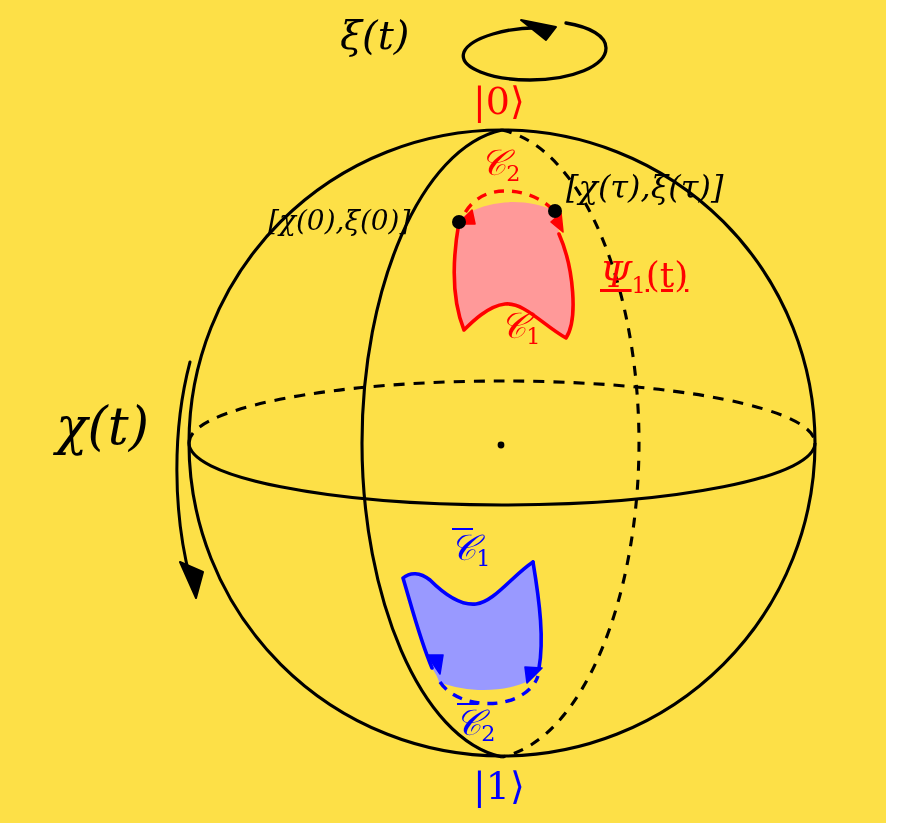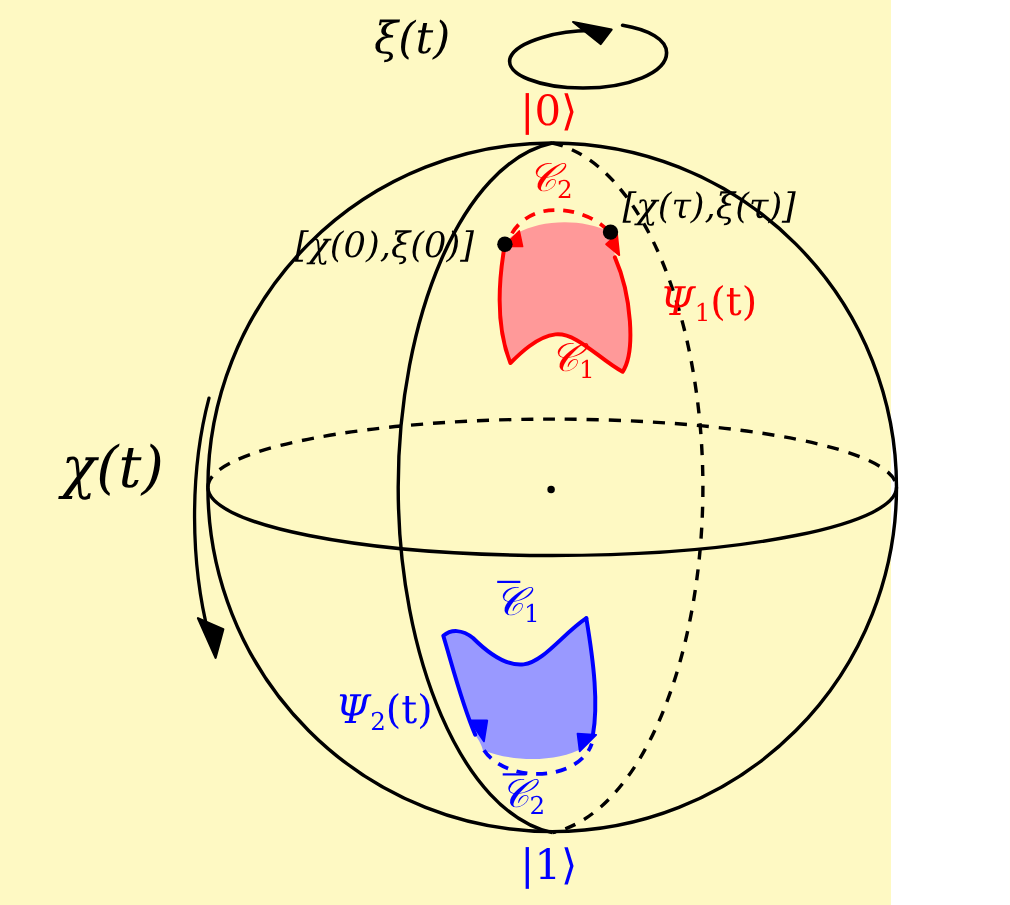--- a/index.html
+++ b/index.html
@@ -8,23 +8,23 @@
     background: #ffffff;
   }
   body {
     width: 918px;
     height: 823px;
     font-family: "DejaVu Serif", serif;
     overflow: hidden;
   }
   #figure-root {
     position: relative;
-    width: 810px;
+    width: 886px;
     height: 823px;
-    background: #fef9c3;
+    background: #fde047;
   }
   svg.diagram {
     position: absolute;
     left: 0;
     top: 0;
     width: 918px;
     height: 823px;
   }
   .lbl {
     position: absolute;
@@ -159,45 +159,42 @@
   </div>
 
   <div class="lbl" style="left:473px; top:767px; font-size:38px; color:#0000FF;">
     <span class="ket">|1⟩</span>
   </div>
 
   <div class="lbl" style="left:56px; top:400px; font-size:52px; color:#000;">
     <span class="math-i">χ(t)</span>
   </div>
 
-  <div class="lbl" style="left:268px; top:207px; font-size:32px; color:#000;">
+  <div class="lbl" style="left:268px; top:207px; font-size:28px; color:#000;">
     <span class="math-i">[χ(0),ξ(0)]</span>
   </div>
 
   <div class="lbl" style="left:566px; top:171px; font-size:32px; color:#000;">
     <span class="math-i">[χ(τ),ξ(τ)]</span>
   </div>
 
   <div class="lbl" style="left:480px; top:145px; font-size:36px; color:#FF0000;">
     <span class="cal">𝒞</span><span class="sub">2</span>
   </div>
 
   <div class="lbl" style="left:500px; top:308px; font-size:36px; color:#FF0000;">
     <span class="cal">𝒞</span><span class="sub">1</span>
   </div>
 
-  <div class="lbl" style="left:600px; top:257px; font-size:36px; color:#FF0000;">
+  <div class="lbl" style="left:600px; top:257px; font-size:36px; color:#FF0000;text-decoration:underline;">
     <span class="math-i">Ψ</span><span class="sub">1</span><span class="paren">(t)</span>
   </div>
 
   <div class="lbl" style="left:450px; top:530px; font-size:36px; color:#0000FF;">
     <span class="cal overline-box">𝒞</span><span class="sub">1</span>
   </div>
 
   <div class="lbl" style="left:455px; top:705px; font-size:36px; color:#0000FF;">
     <span class="cal overline-box">𝒞</span><span class="sub">2</span>
   </div>
 
-  <div class="lbl" style="left:305px; top:628px; font-size:36px; color:#0000FF;">
-    <span class="math-i">Ψ</span><span class="sub">2</span><span class="paren">(t)</span>
-  </div>
 
 </div>
 
 </body></html>

